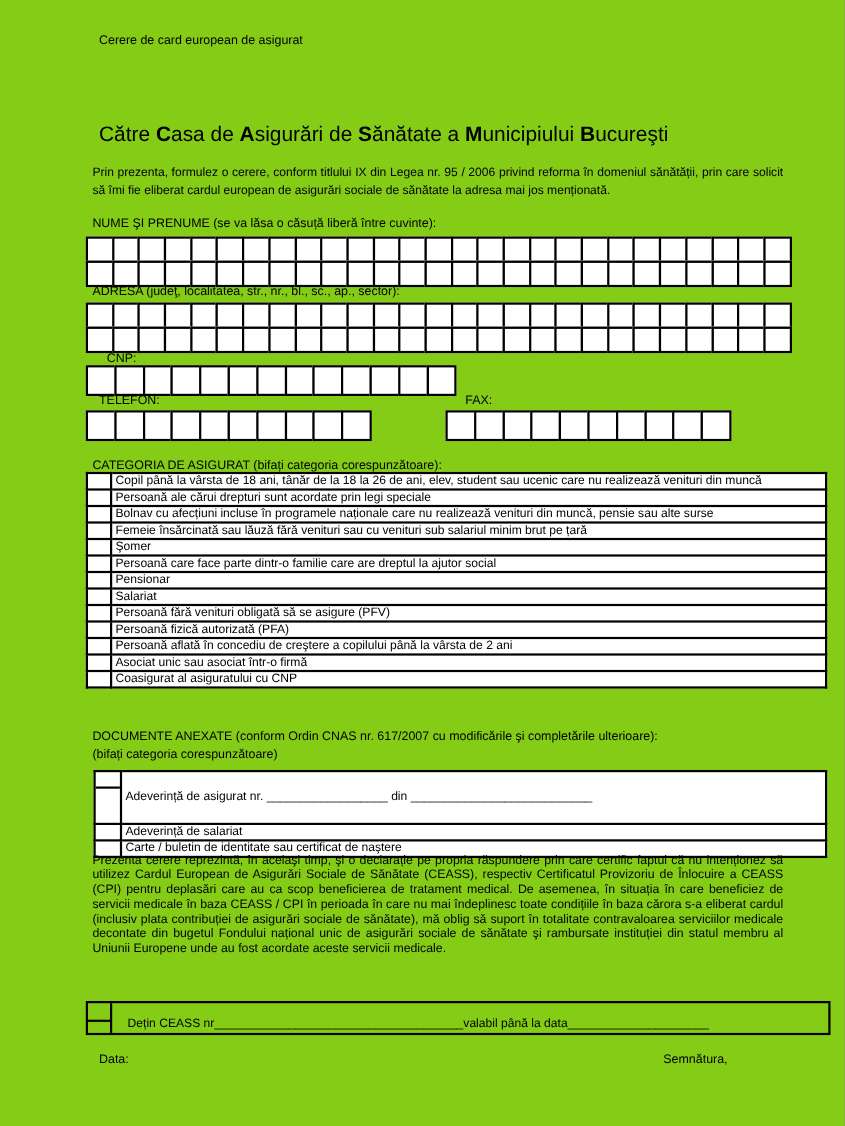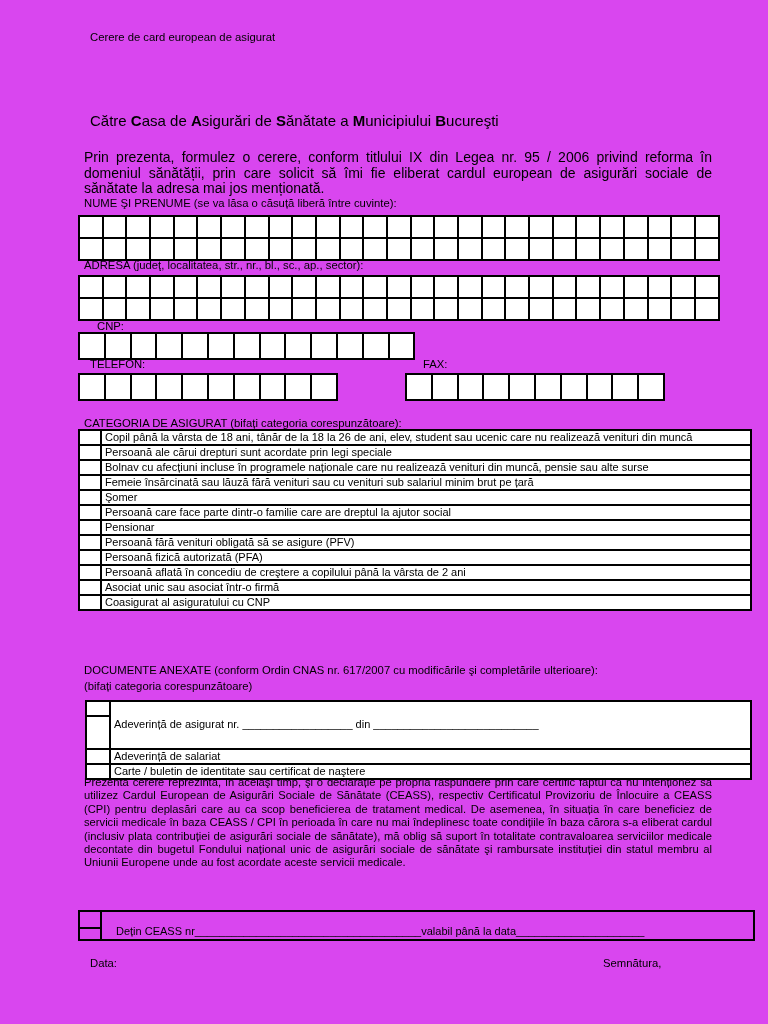--- a/index.html
+++ b/index.html
@@ -1,29 +1,29 @@
 <!DOCTYPE html>
 <html><head>
 <meta charset="utf-8">
 <style>
   html,body{margin:0;padding:0;background:#888;}
   .page{
     position:relative;
     width:768px;height:1024px;
-    background:#d946ef;
+    background:#84cc16;
     font-family:"Liberation Sans","DejaVu Sans",sans-serif;
     color:#000;
     overflow:hidden;
   }
   .abs{position:absolute;}
   .small-label{font-size:11.3px;}
   .top-label{left:90px;top:31px;}
-  .heading{left:90px;top:112px;font-size:15px;font-weight:normal;margin:0;}
+  .heading{left:90px;top:112px;font-size:19px;font-weight:normal;margin:0;}
   .heading b{font-weight:bold;}
-  .intro{left:84px;top:150px;width:628px;font-size:14px;line-height:15.5px;text-align:justify;margin:0;}
+  .intro{left:84px;top:150px;width:628px;font-size:11px;line-height:15.5px;text-align:justify;margin:0;}
   .field-label{font-size:11.3px;}
   .name-label{left:84px;top:197px;}
   .address-label{left:84px;top:259px;}
   .cnp-label{left:84px;top:320px;margin-left:13px;}
   .telefon-label{left:90px;top:358px;}
   .fax-label{left:423px;top:358px;}
 
   .char-grid{display:block;}
   .grid-row{display:flex;}
   .grid-row + .grid-row{margin-top:-2px;}
@@ -302,20 +302,24 @@
         <tr>
           <td class="cb-cell"></td>
           <td class="cat-text">Persoană care face parte dintr-o familie care are dreptul la ajutor social</td>
         </tr>
         <tr>
           <td class="cb-cell"></td>
           <td class="cat-text">Pensionar</td>
         </tr>
         <tr>
           <td class="cb-cell"></td>
+          <td class="cat-text">Salariat</td>
+        </tr>
+        <tr>
+          <td class="cb-cell"></td>
           <td class="cat-text">Persoană fără venituri obligată să se asigure (PFV)</td>
         </tr>
         <tr>
           <td class="cb-cell"></td>
           <td class="cat-text">Persoană fizică autorizată (PFA)</td>
         </tr>
         <tr>
           <td class="cb-cell"></td>
           <td class="cat-text">Persoană aflată în concediu de creştere a copilului până la vârsta de 2 ani</td>
         </tr>

